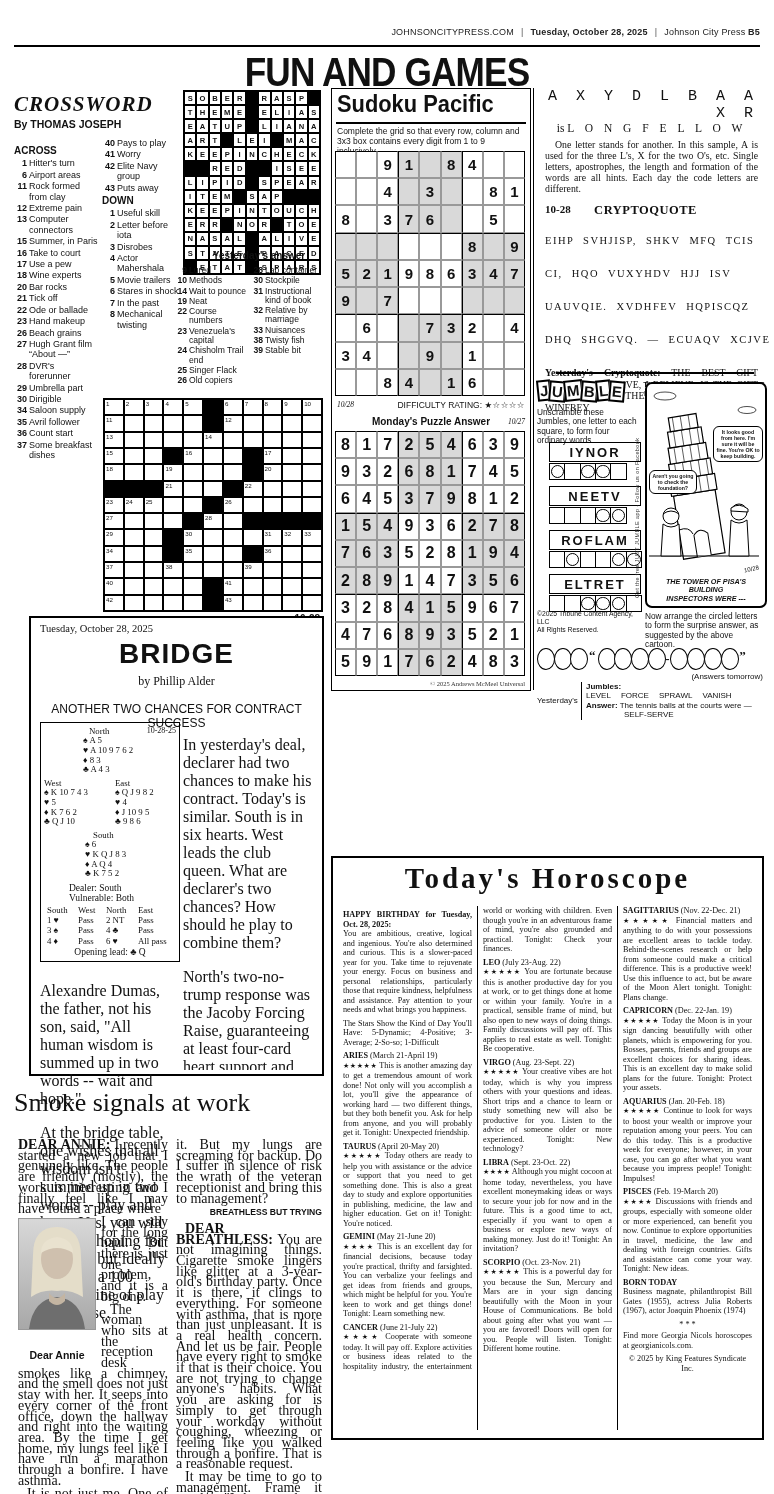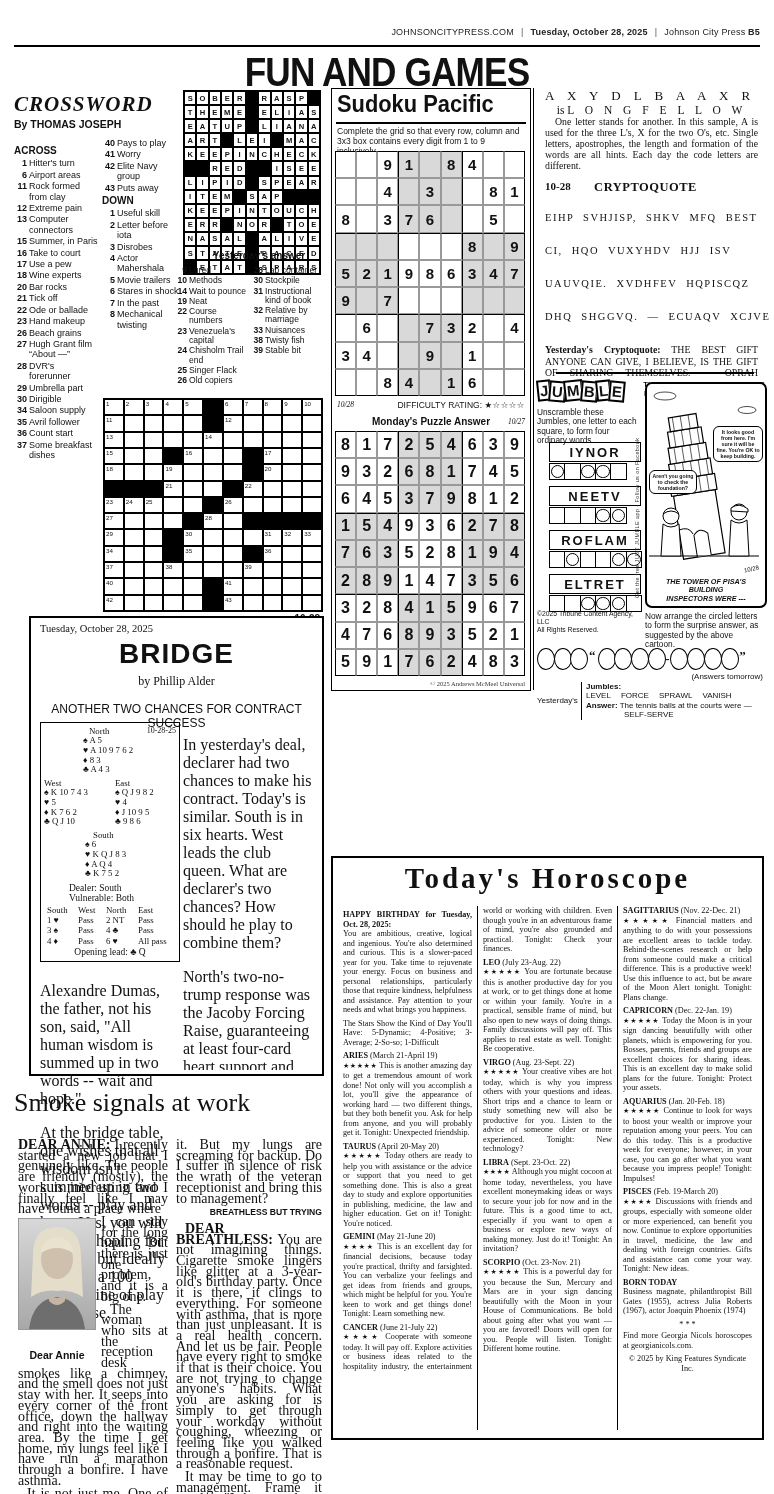--- a/index.html
+++ b/index.html
@@ -86,24 +86,24 @@
   .su-diff{position:absolute;right:0;top:0;font-family:"Liberation Sans",sans-serif;font-size:8.5px;}
   .su-stars{letter-spacing:.5px;}
   .su-ans-head{position:absolute;left:5px;right:5px;top:327px;}
   .su-ans-title{text-align:center;font-family:"Liberation Sans",sans-serif;font-weight:bold;font-size:10px;}
   .su-ans-date{position:absolute;right:0;top:1px;font-style:italic;font-size:7.5px;}
   .su-copy{position:absolute;right:5px;bottom:3px;font-size:6.5px;color:#333;}
 
   
   .vrule{position:absolute;left:533px;top:88px;width:1px;height:602px;background:#000;}
   .crypto{position:absolute;left:545px;top:88px;width:213px;}
-  .cr-sample1{text-align:left;font-size:13px;letter-spacing:5px;}
+  .cr-sample1{text-align:right;font-size:15px;letter-spacing:5px;font-family:Liberation Mono, monospace;}
   .cr-sample2{text-align:center;font-size:11.5px;}
   .cr-sample2 .spread{letter-spacing:4px;}
-  .cr-instr{font-size:9.8px;line-height:11px;text-align:justify;text-indent:10px;}
+  .cr-instr{margin-top:5px;font-size:9.8px;line-height:11px;text-align:justify;text-indent:10px;}
   .cr-headrow{position:relative;margin-top:9px;height:16px;}
   .cr-date{position:absolute;left:0;font-weight:bold;font-size:11px;}
   .cr-head{position:absolute;left:0;right:12px;text-align:center;font-weight:bold;font-size:12.5px;letter-spacing:.5px;}
   .cr-lines{margin-top:16px;}
   .crypto-line{font-size:10.5px;letter-spacing:1.5px;word-spacing:5px;margin-bottom:22px;white-space:nowrap;}
   .cr-yday{font-size:9.8px;line-height:11.5px;text-align:justify;}
   .crypto-rule{position:absolute;left:556px;top:372px;width:198px;height:2px;background:#000;}
 
   
   .jumble{position:absolute;left:537px;top:380px;width:228px;height:318px;}
@@ -914,21 +914,21 @@
 
   <section class="crypto">
     <div class="cr-sample1">A X Y D L B A A X R</div>
     <div class="cr-sample2"><span>is</span> <span class="spread">L O N G F E L L O W</span></div>
     <div class="cr-instr">One letter stands for another. In this sample, A is used for the three L's, X for the two O's, etc. Single letters, apostrophes, the length and formation of the words are all hints. Each day the code letters are different.</div>
     <div class="cr-headrow">
       <span class="cr-date">10-28</span>
       <span class="cr-head">CRYPTOQUOTE</span>
     </div>
     <div class="cr-lines">
-        <div class="crypto-line">EIHP SVHJISP, SHKV MFQ BEST</div>
+        <div class="crypto-line">EIHP SVHJISP, SHKV MFQ TCIS</div>
         <div class="crypto-line">CI, HQO VUXYHDV HJJ ISV</div>
         <div class="crypto-line">UAUVQIE. XVDHFEV HQPISCQZ</div>
         <div class="crypto-line">DHQ SHGGVQ. — ECUAQV XCJVE</div>
       </div>
     <div class="cr-yday"><b>Yesterday's Cryptoquote:</b> <span>THE BEST GIFT ANYONE CAN GIVE, I BELIEVE, IS THE GIFT OF SHARING THEMSELVES. — OPRAH WINFREY</span></div>
   </section>
   <div class="crypto-rule"></div>
 
   <section class="jumble">
     <div class="j-logo"><span>J</span><span>U</span><span>M</span><span>B</span><span>L</span><span>E</span></div>

